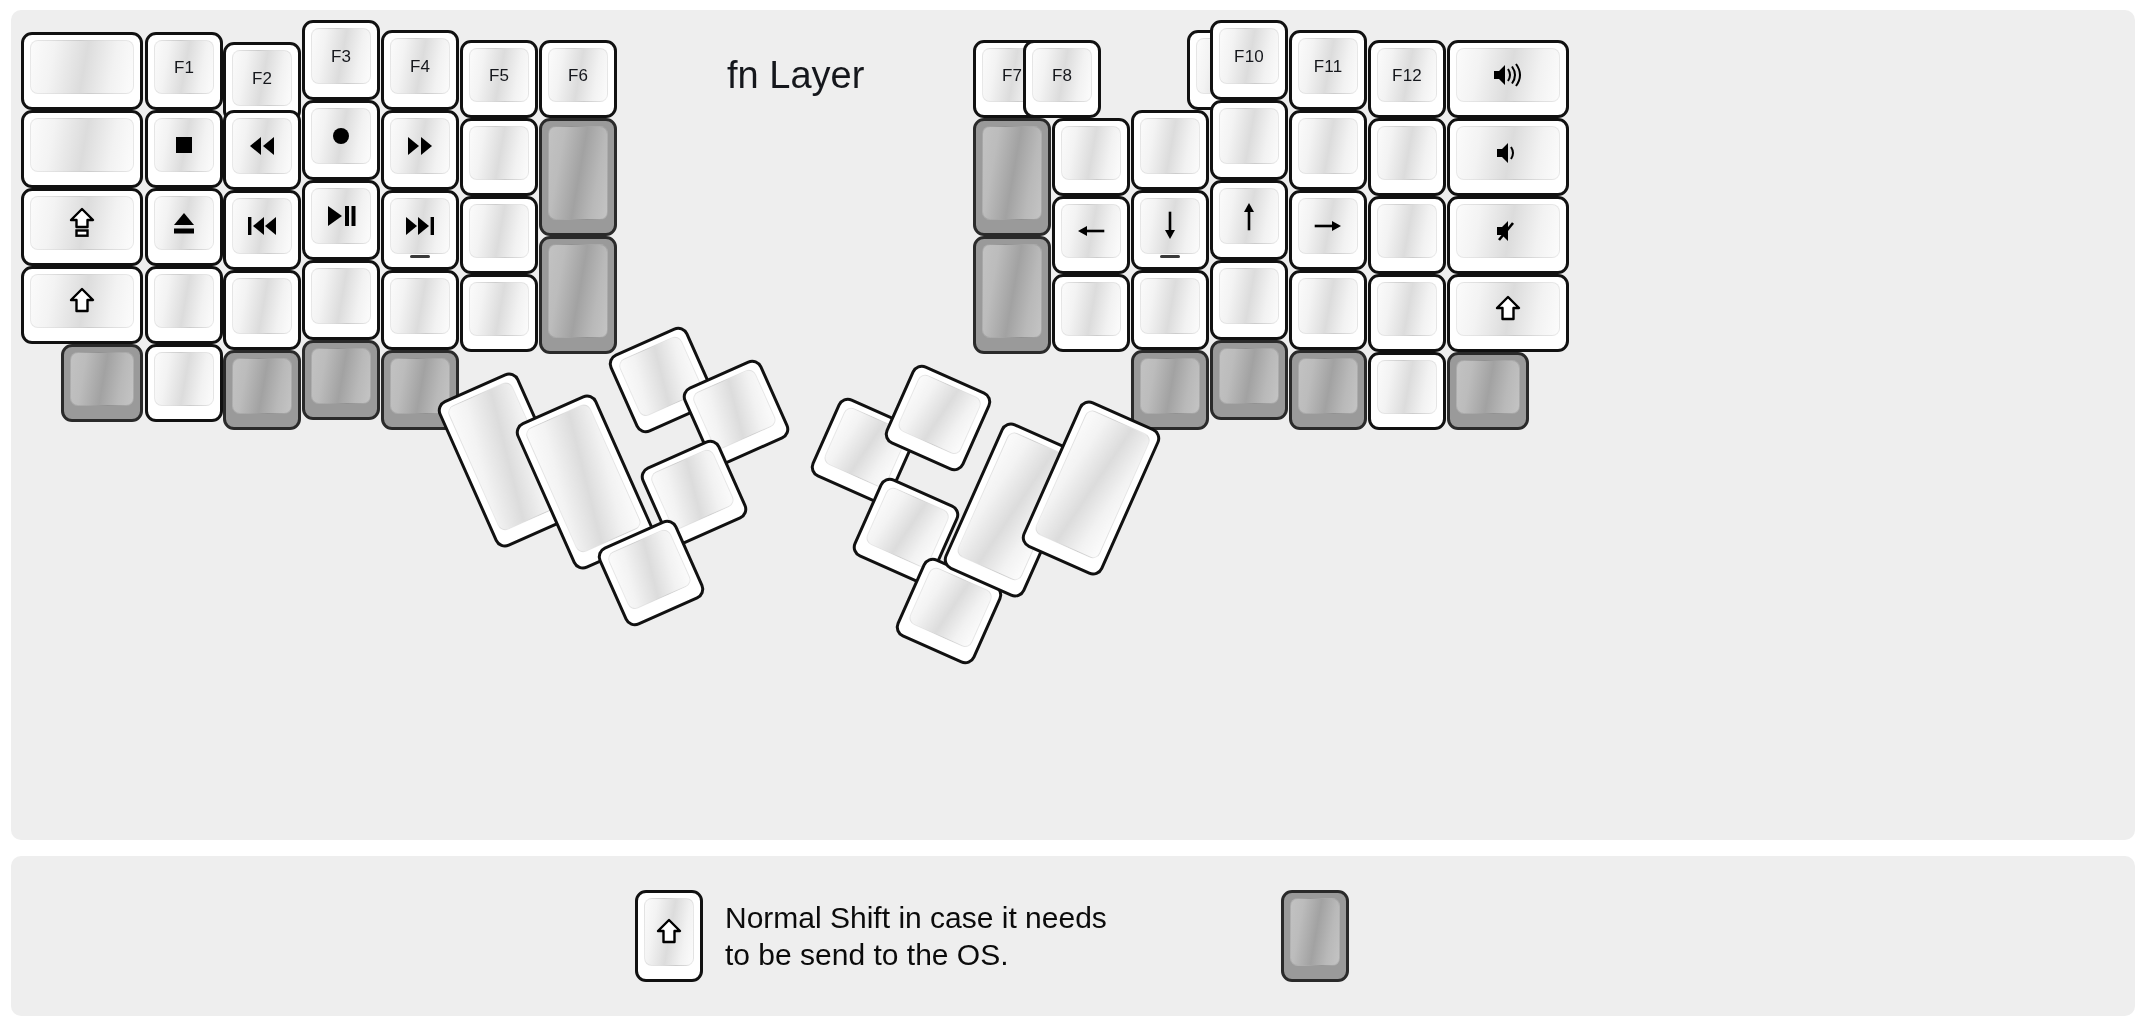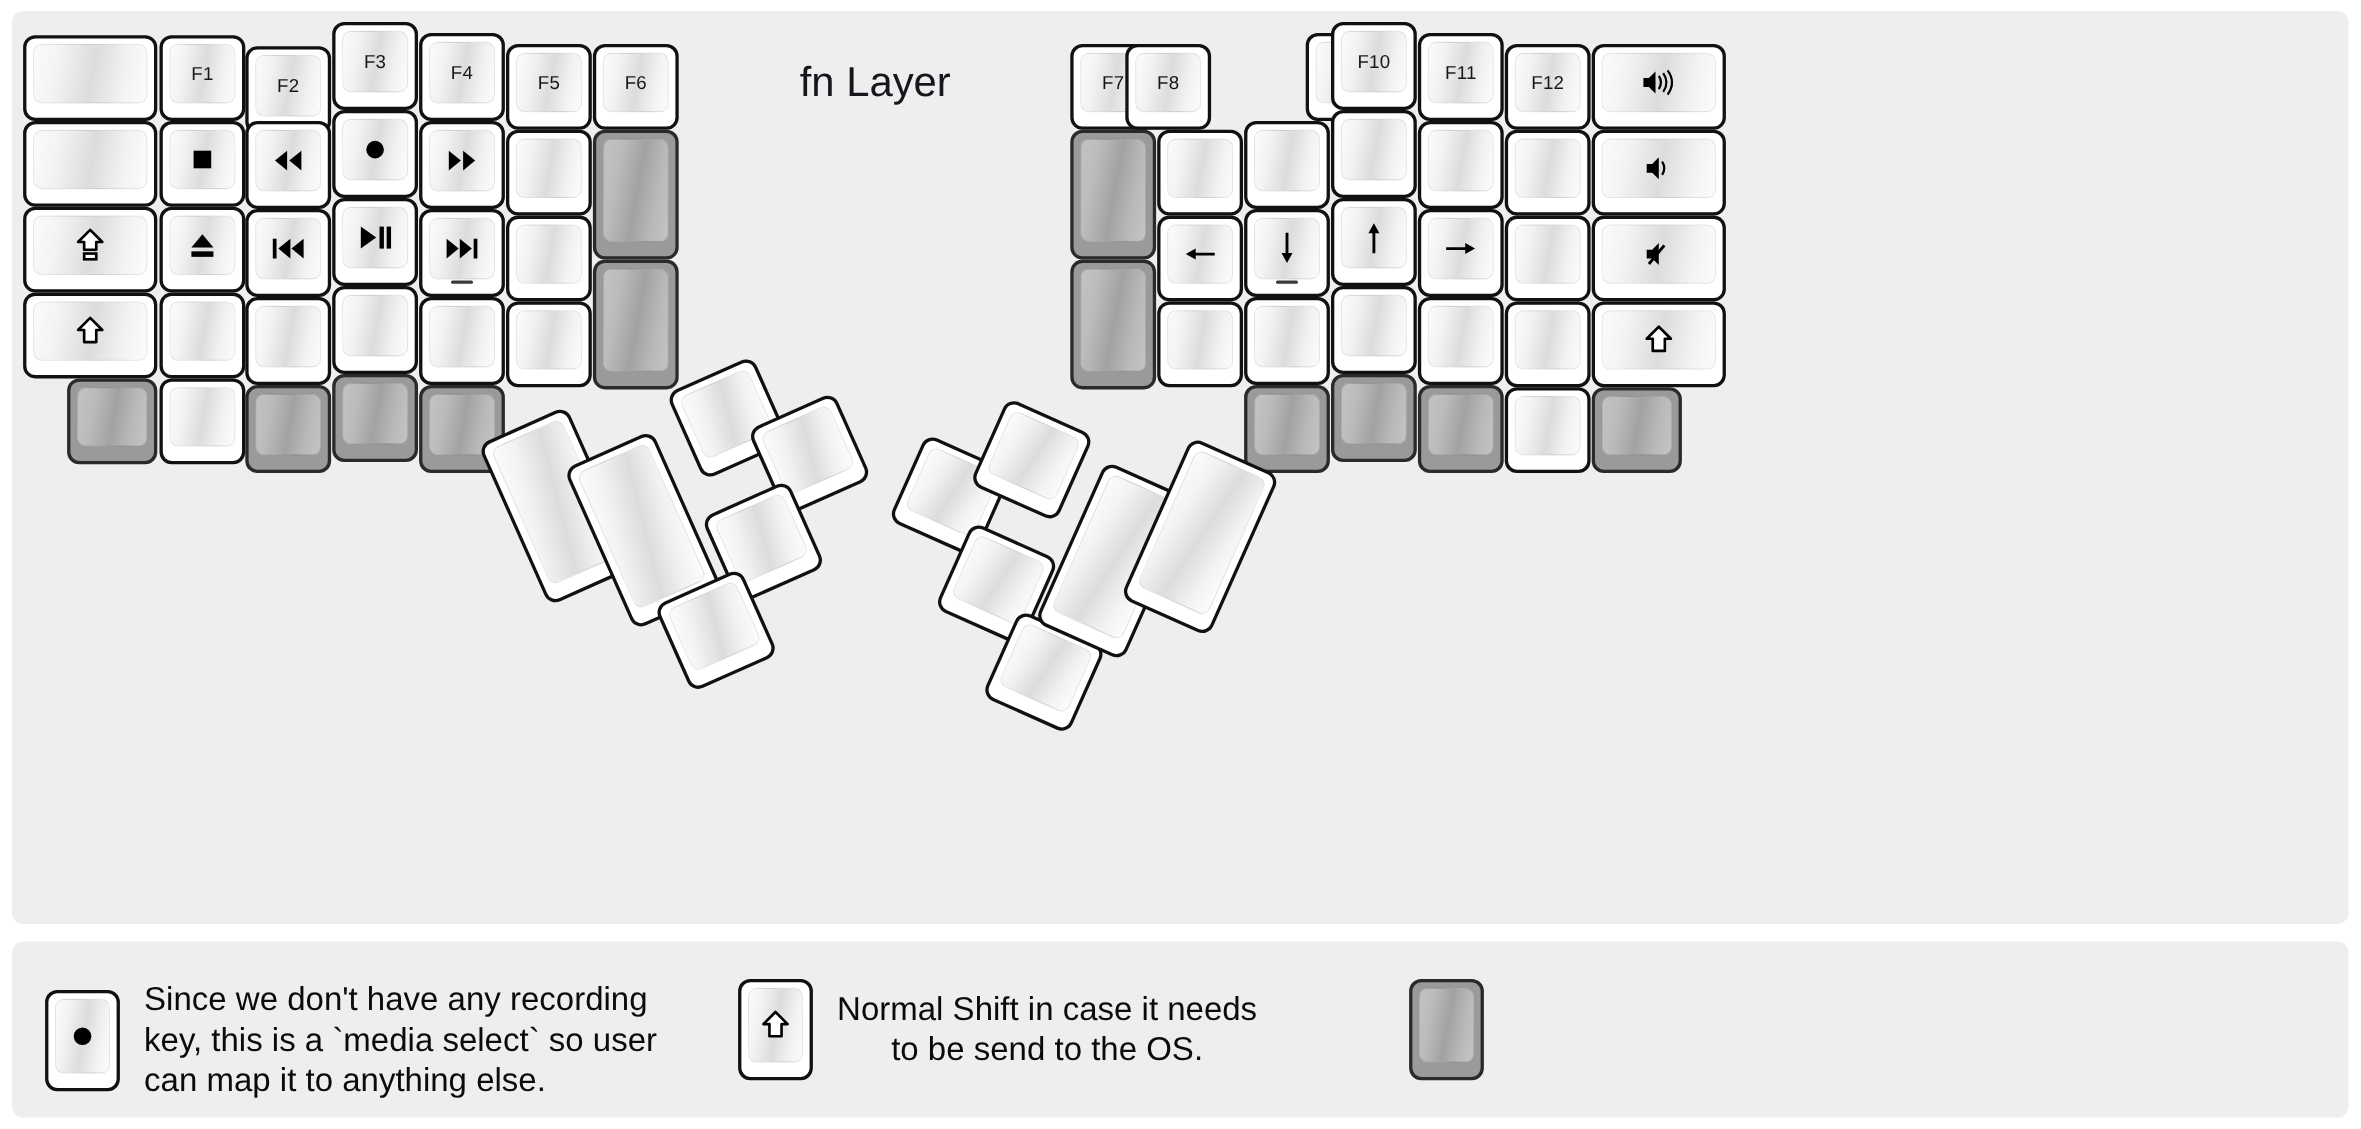--- a/index.html
+++ b/index.html
@@ -430,35 +430,21 @@
         <div class="key" style="left: 958px; top: 420px; width: 88px; height: 160px; transform: rotate(24deg);">
           <div class="cap"></div>
         </div>
         <div class="key" style="left: 1036px; top: 398px; width: 88px; height: 160px; transform: rotate(24deg);">
           <div class="cap"></div>
         </div>
       </div>
   </div>
 
   <div id="legend">
-      <div class="lgitem" style="left: 30px; top: 34px;">
-        <div class="lgkey">
-          <div class="cap">
-            <span class="gly">
-              <svg width="34" height="34" viewBox="0 0 34 34" aria-hidden="true">
-                <circle cx="17" cy="17" r="8" fill="#000"></circle>
-              </svg>
-            </span>
-          </div>
-        </div>
-        <div class="lgtext">Since we don't have any recording
-key, this is a `media select` so user
-can map it to anything else.</div>
-      </div>
-      <div class="lgitem" style="left: 660px; top: 34px; text-align: center;">
+      <div class="lgitem" style="left: 624px; top: 34px;">
         <div class="lgkey">
           <div class="cap">
             <span class="gly">
               <svg width="34" height="34" viewBox="0 0 34 34" aria-hidden="true">
                 <path d="M17 5 L28 16 L22.5 16 L22.5 27 L11.5 27 L11.5 16 L6 16 Z" fill="#fff" stroke="#000" stroke-width="2.4" stroke-linejoin="round"></path>
               </svg>
             </span>
           </div>
         </div>
         <div class="lgtext">Normal Shift in case it needs

